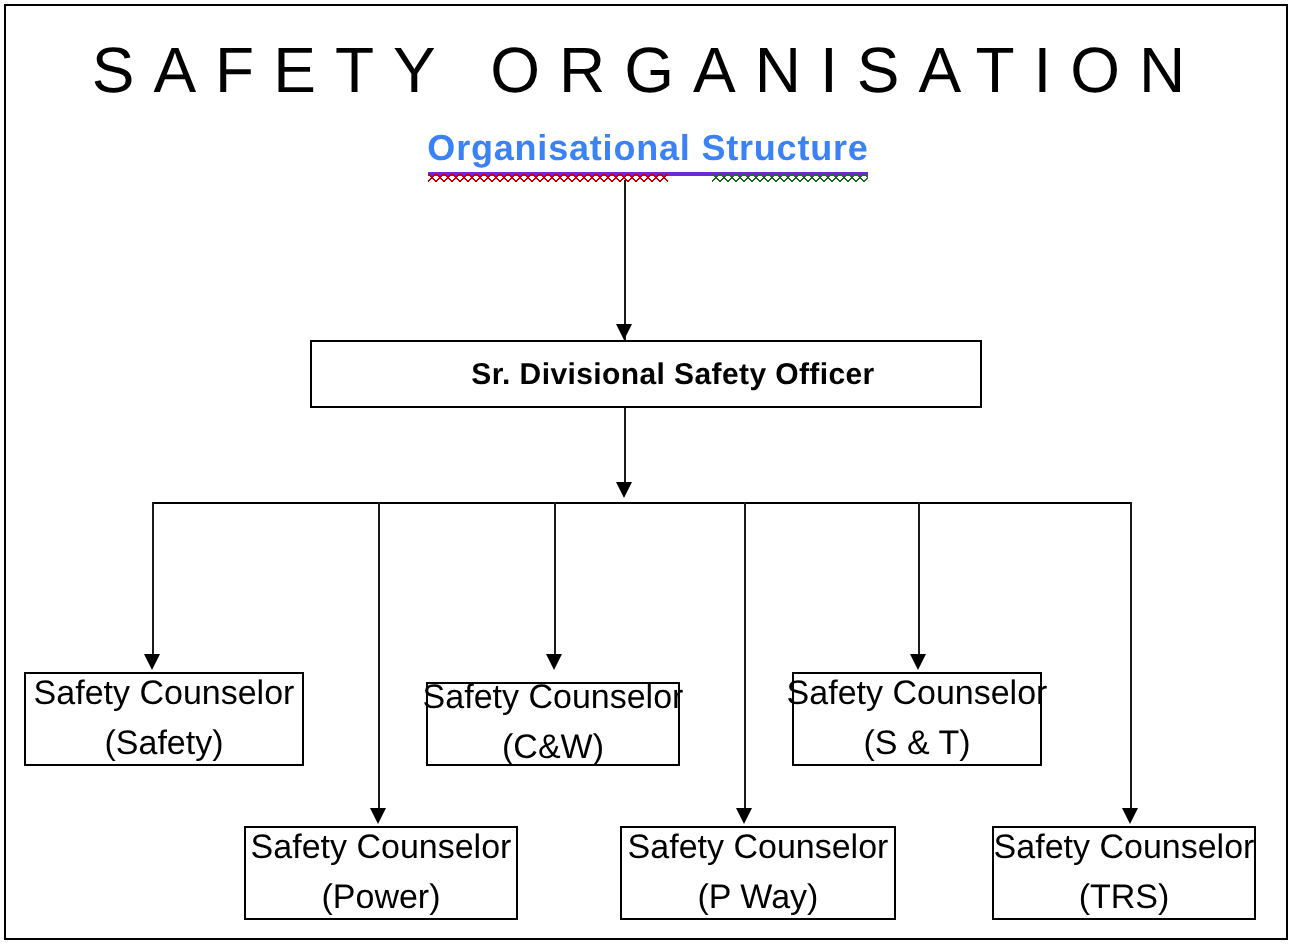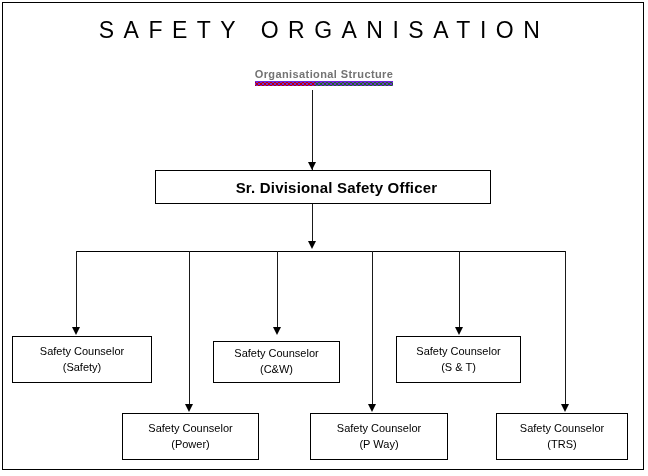--- a/index.html
+++ b/index.html
@@ -32,44 +32,44 @@
     box-sizing: border-box;
   }
 
   
   .main-title {
     position: absolute;
     left: 0;
     top: 18px;
     width: 648px;
     text-align: center;
-    font-size: 23px;
+    font-size: 32px;
     font-weight: 400;
     letter-spacing: 9.5px;
     color: #000000;
     white-space: nowrap;
     line-height: 1.1;
   }
 
   .subtitle-wrap {
     position: absolute;
     left: 0;
     top: 64px;
     width: 648px;
     text-align: center;
   }
   .subtitle {
     position: relative;
     display: inline-block;
-    font-size: 11px;
+    font-size: 18px;
     font-weight: bold;
     letter-spacing: 0.4px;
-    color: #737373;
+    color: #3b82f6;
     white-space: nowrap;
-    border-bottom: 5px solid #6d28d9;
+    border-bottom: 2px solid #6d28d9;
     padding-bottom: 1px;
   }
   
   .squiggle {
     position: absolute;
     height: 4px;
     bottom: -5px;
     background-repeat: repeat-x;
     background-size: 4px 4px;
   }
@@ -126,21 +126,21 @@
     white-space: nowrap;
   }
 
   .node-root {
     font-size: 15px;
     font-weight: bold;
     letter-spacing: 0.2px;
     padding-left: 27px;
   }
   .node-leaf {
-    font-size: 11px;
+    font-size: 17px;
     font-weight: 400;
     line-height: 1.45;
   }
 </style>
 </head>
 <body>
 
 <div id="canvas">
 
   <div class="frame"></div>

